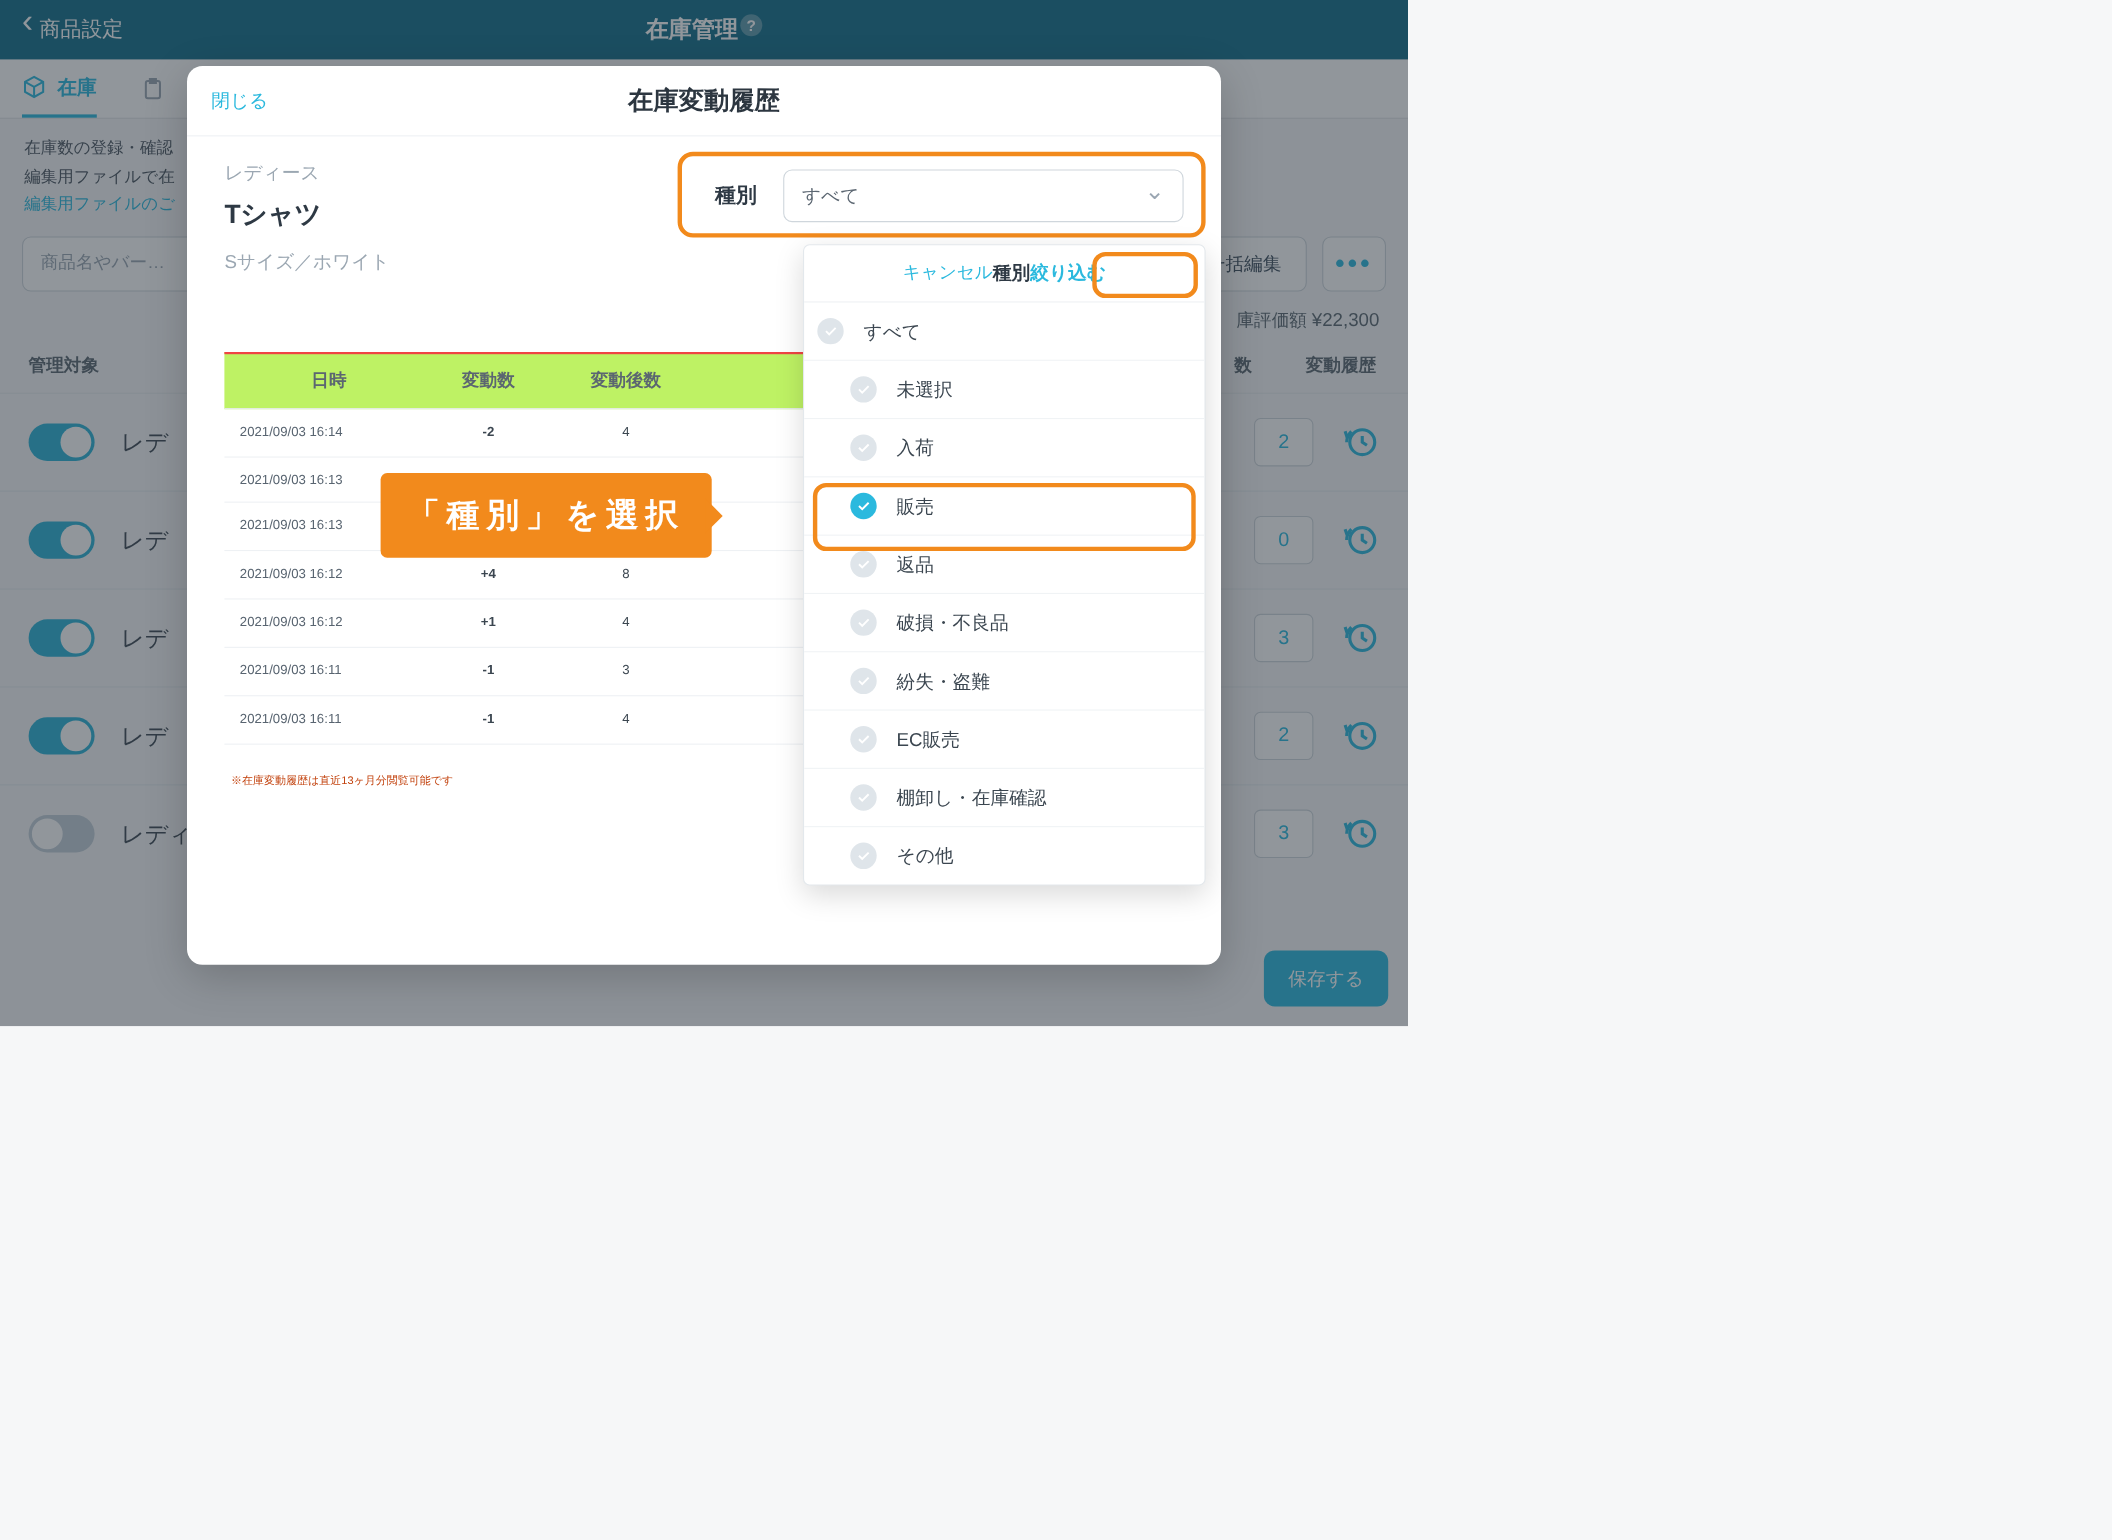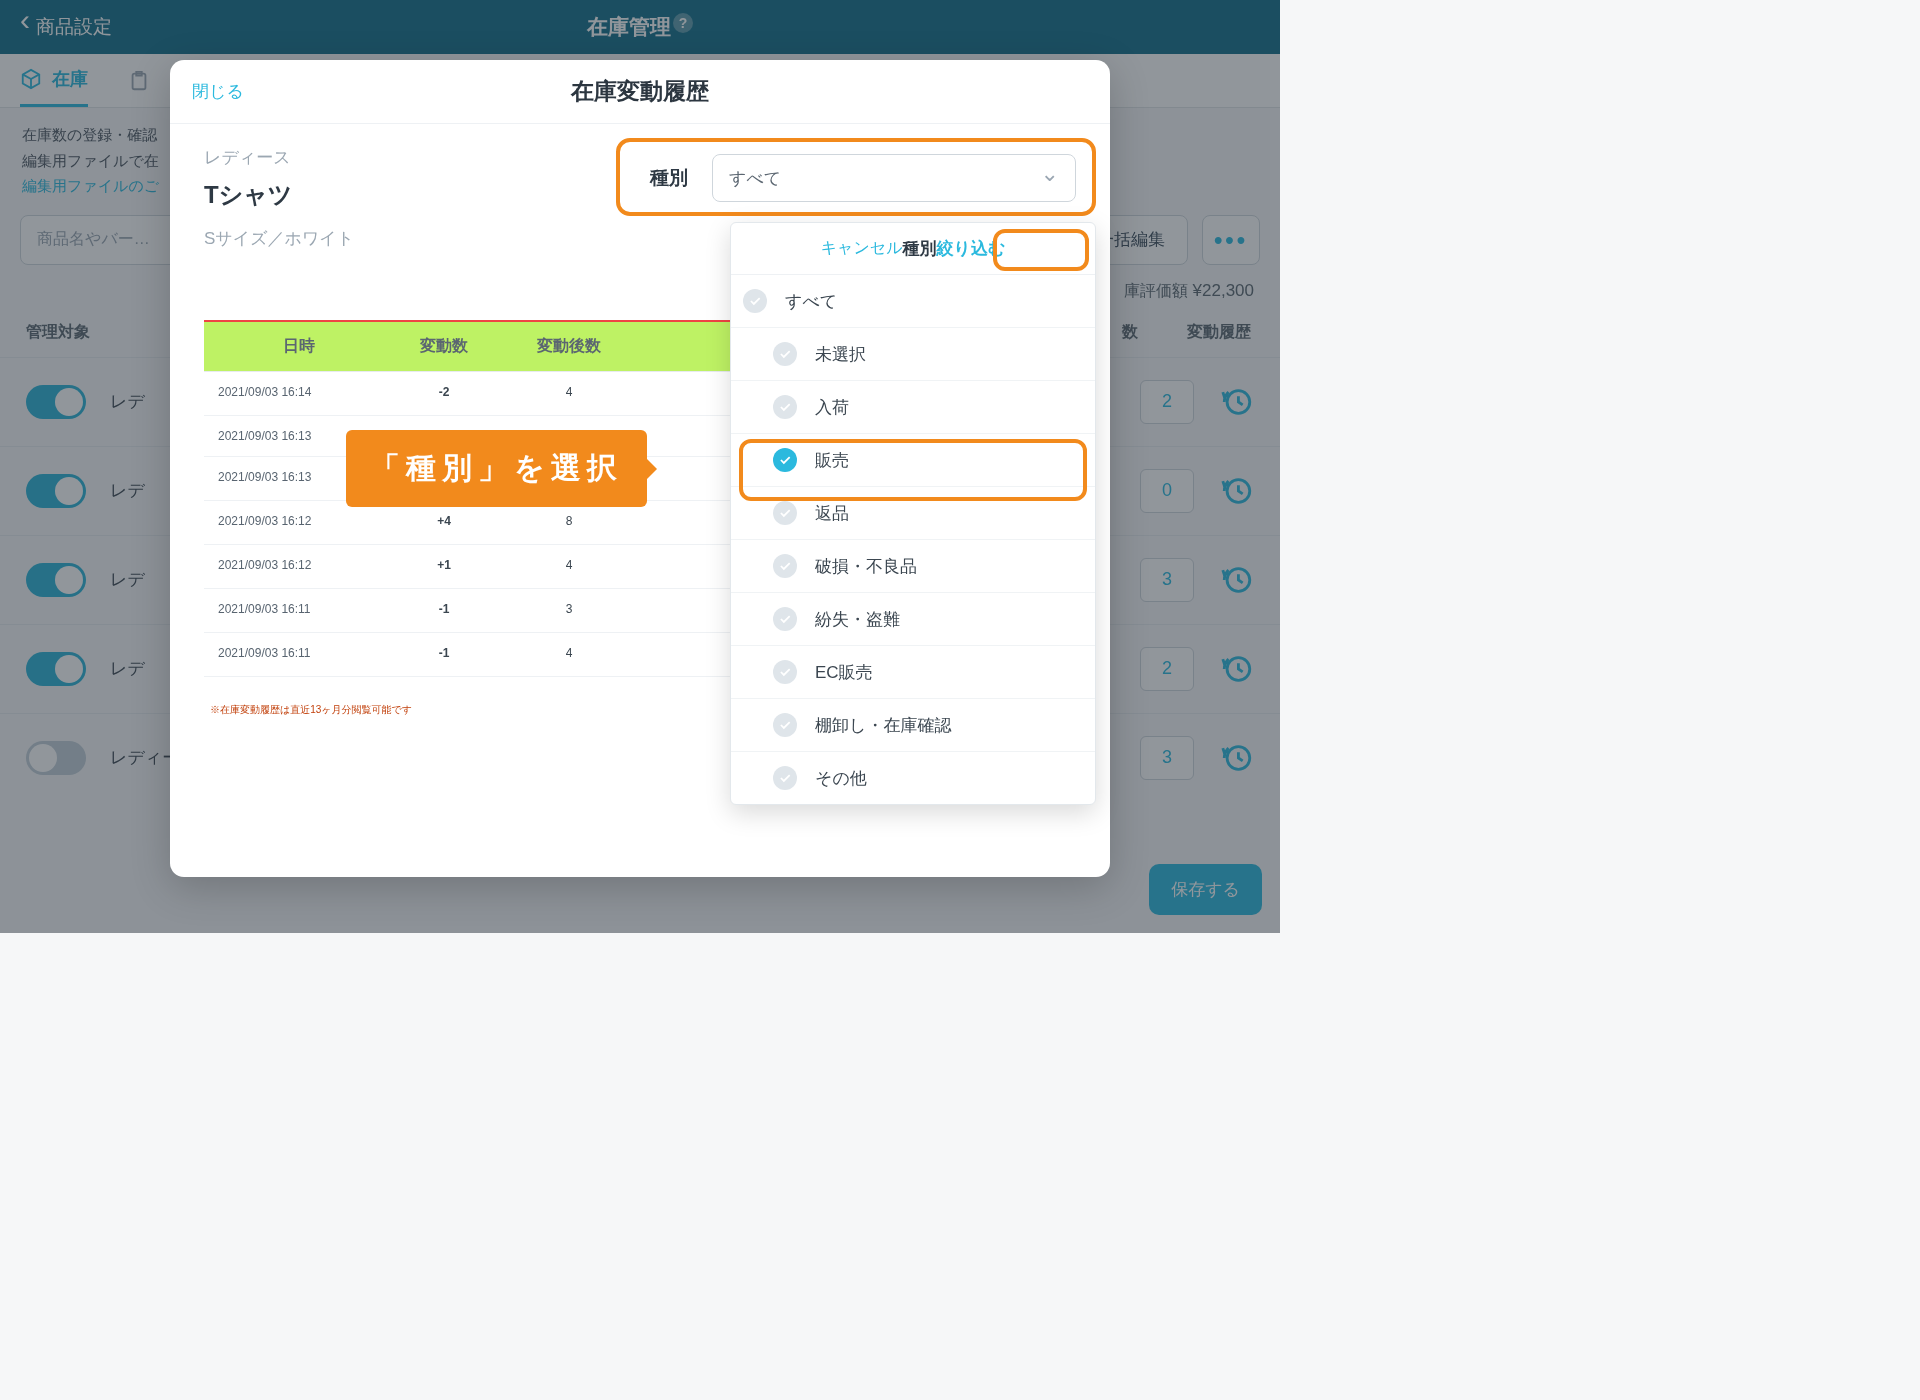--- a/index.html
+++ b/index.html
@@ -34,21 +34,21 @@
   
   .thead { display: flex; padding: 14px 26px; color: #5b6770; font-size: 16px; font-weight: 600; }
   .thead .c1{width:100px;}
   .thead .csp{flex:1;}
 
   
   .row { display: flex; align-items: center; padding: 22px 26px; border-top: 1px solid #e7ebef; }
   .toggle { width: 60px; height: 34px; background: #2ab3d7; border-radius: 18px; position: relative; }
   .toggle::after{content:"";position:absolute;right:3px;top:3px;width:28px;height:28px;background:#fff;border-radius:50%;}
   .toggle.off{background:#c2ced8;} .toggle.off::after{right:auto;left:3px;}
-  .row .cat{margin-left:24px;color:#3e4954;font-size:17px;}
+  .row .cat{margin-left:24px;color:#3e4954;font-size:21px;}
   .row .count{margin-left:auto;width:54px;height:44px;border:1px solid #cfd6dc;border-radius:6px;display:flex;align-items:center;justify-content:center;color:#2bb9de;font-size:18px;margin-right:26px;background:#fff;}
   .row .hist{width:34px;height:34px;color:#2bb9de;}
   .thead .hcount{width:56px;text-align:center;margin-right:26px;} .thead .hhist{width:70px;text-align:center;}
 
   
   .overlay { position: absolute; inset: 0; background: rgba(35,45,55,.5); }
 
   
   .modal { position: absolute; left: 170px; right: 170px; top: 60px; bottom: 56px; background: #fff; border-radius: 14px; box-shadow: 0 10px 40px rgba(0,0,0,.2); display:flex; flex-direction:column; overflow:hidden;}
   .modal-head { display:flex; align-items:center; justify-content:center; position:relative; height:64px; border-bottom: 1px solid #eef1f4;}

